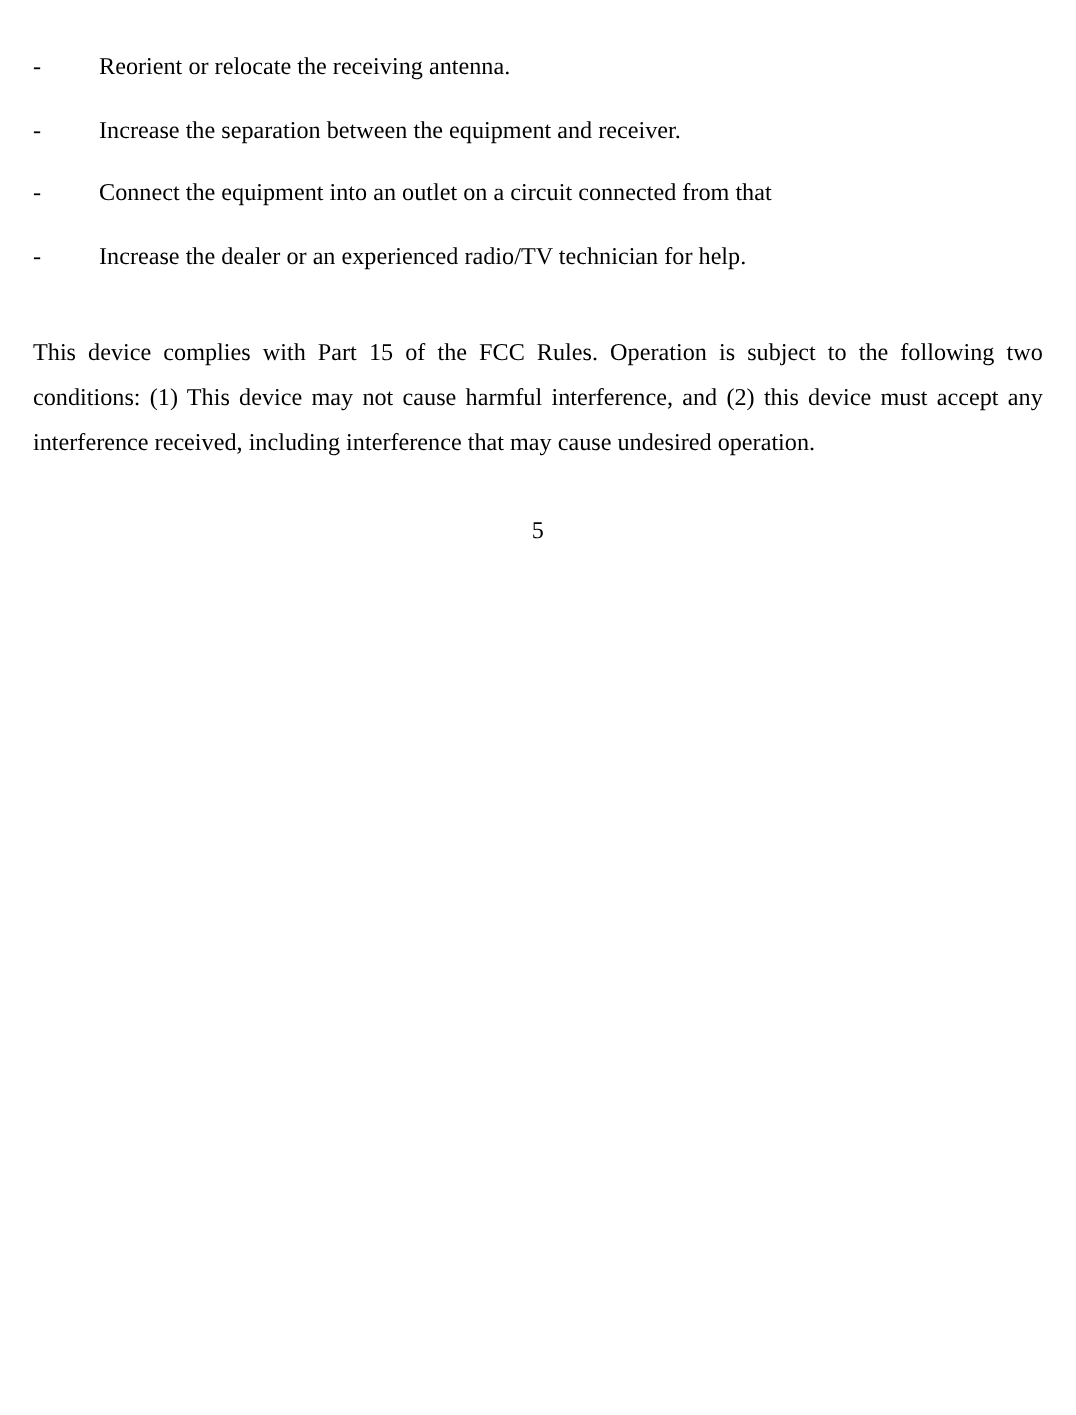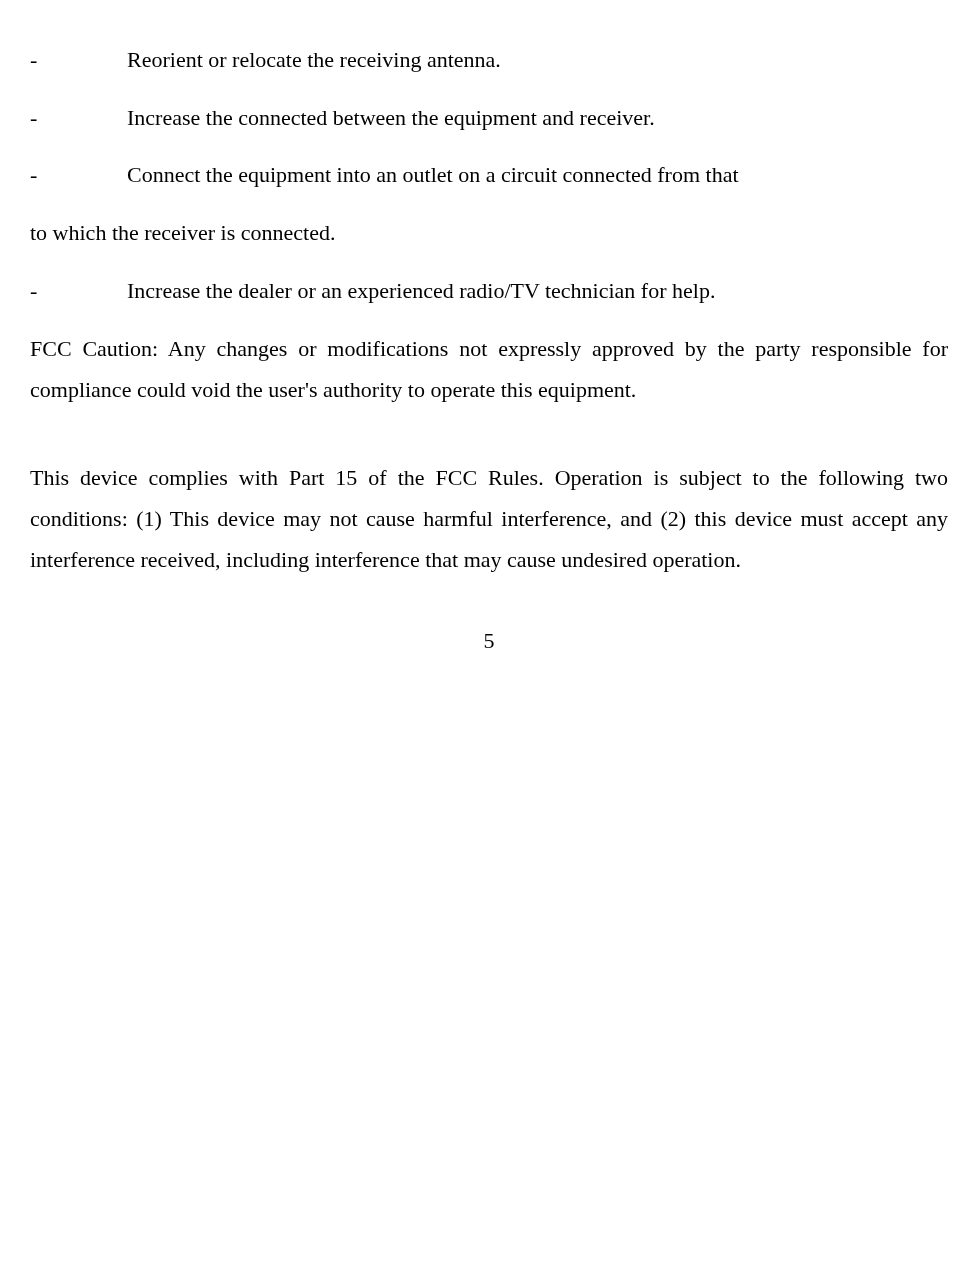--- a/index.html
+++ b/index.html
@@ -34,21 +34,20 @@
     .list-bullet {
       min-width: 60px;
       padding-right: 10px;
       text-align: left;
       flex-shrink: 0;
     }
 
     .list-text {
       flex: 1;
       text-align: justify;
-      margin-left: 37px;
     }
 
     .paragraph {
       text-align: justify;
       margin-bottom: 18px;
       line-height: 1.85;
     }
 
     .spacer {
       height: 30px;
@@ -65,36 +64,34 @@
 
 <div class="page-content">
 
   <div class="list-item">
     <span class="list-bullet">-</span>
     <span class="list-text">Reorient or relocate the receiving antenna.</span>
   </div>
 
   <div class="list-item">
     <span class="list-bullet">-</span>
-    <span class="list-text">Increase  the  connected  between  the  equipment  and receiver.</span>
+    <span class="list-text">Increase  the  separation  between  the  equipment  and receiver.</span>
   </div>
 
   <div class="list-item">
     <span class="list-bullet">-</span>
     <span class="list-text">Connect the equipment into an outlet on a circuit connected from that</span>
   </div>
 
-  <div class="paragraph">to which the receiver is connected.</div>
 
   <div class="list-item">
     <span class="list-bullet">-</span>
     <span class="list-text">Increase the dealer or an experienced radio/TV technician for help.</span>
   </div>
 
-  <div class="paragraph">FCC  Caution:  Any  changes  or  modifications  not  expressly approved by the party responsible for compliance could void the user's authority to operate this equipment.</div>
 
   <div class="spacer"></div>
 
   <div class="paragraph">This  device  complies  with  Part  15  of  the  FCC  Rules. Operation is subject to the following two conditions: (1) This device may not cause harmful interference, and (2) this device must accept any interference received, including interference that may cause undesired operation.</div>
 
   <div class="page-number">5</div>
 
 </div>
 
 </body></html>

